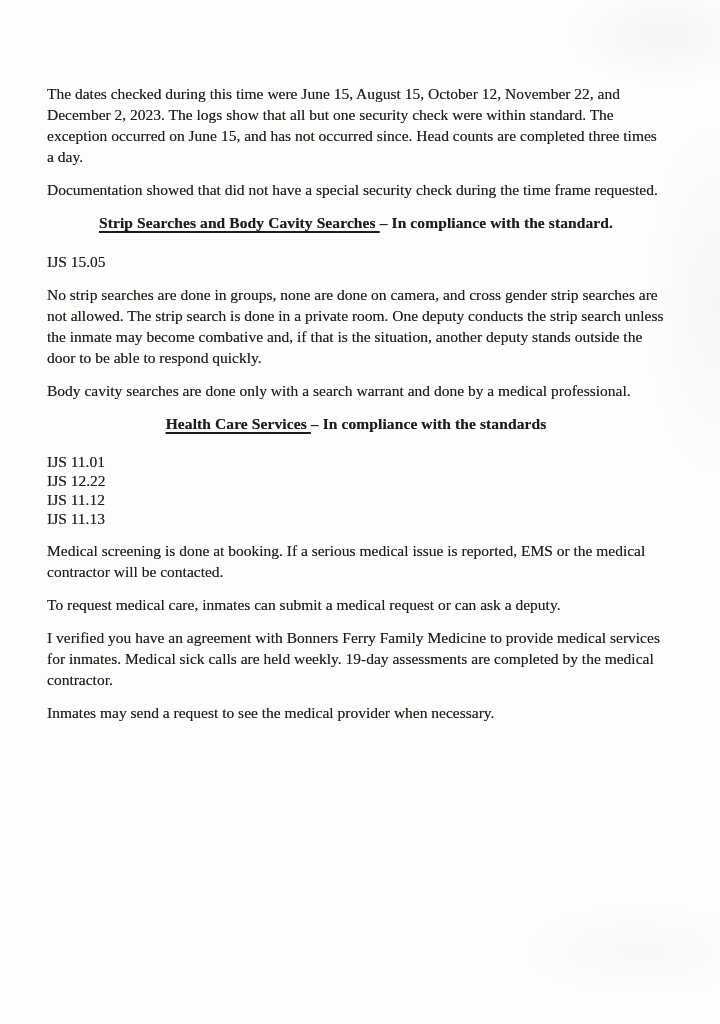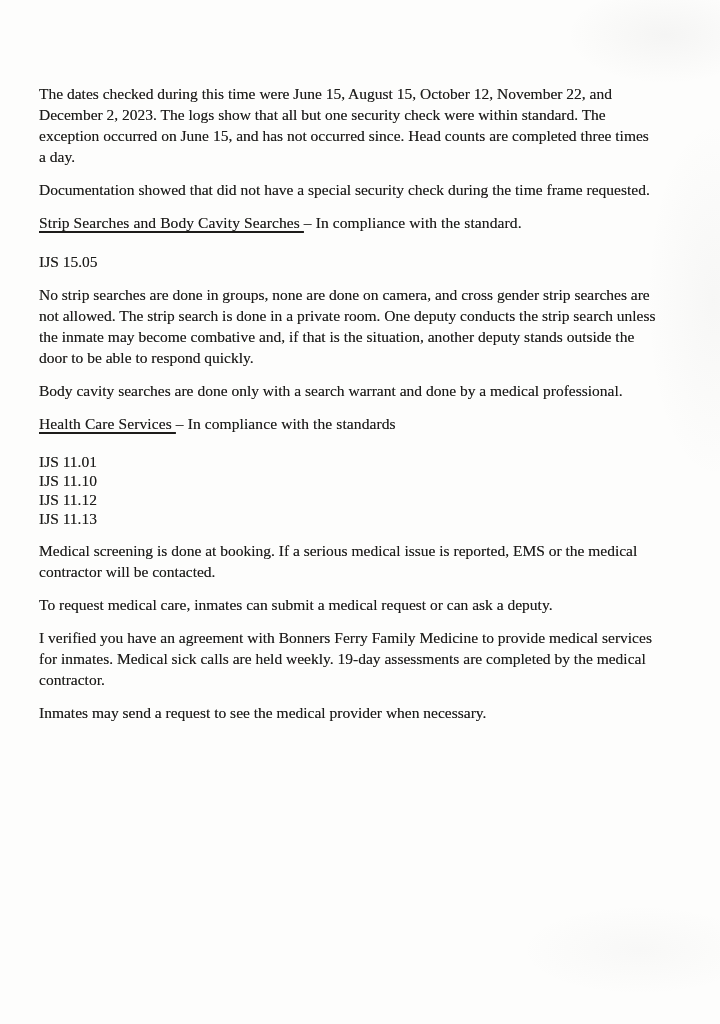--- a/index.html
+++ b/index.html
@@ -21,34 +21,35 @@
     position: absolute;
     inset: 0;
     pointer-events: none;
     background:
       radial-gradient(140px 70px at 665px 35px, rgba(90,90,90,0.05), transparent 70%),
       radial-gradient(90px 240px at 714px 300px, rgba(90,90,90,0.04), transparent 75%),
       radial-gradient(160px 60px at 640px 950px, rgba(90,90,90,0.03), transparent 75%);
   }
   .content {
     position: absolute;
-    left: 39px;
+    left: 47px;
     top: 83px;
     width: 618px;
     font-size: 15.5px;
     line-height: 21px;
     text-shadow: 0 0 0.4px rgba(20,20,20,0.55);
   }
   p.para {
     margin: 0 0 12px 0;
   }
   p.heading {
     margin: 0 0 18px 0;
-    font-weight: normal;
+    font-weight: bold;
     letter-spacing: 0.1px;
+    text-align: center;
   }
   p.heading .u {
     text-decoration: underline;
     text-decoration-thickness: 1.5px;
     text-underline-offset: 3px;
   }
   .ijs-list {
     margin: 4px 0 12px 0;
     line-height: 19px;
   }
@@ -74,21 +75,21 @@
 
 
     <p class="para">No strip searches are done in groups, none are done on camera, and cross gender strip searches are not allowed. The strip search is done in a private room. One deputy conducts the strip search unless the inmate may become combative and, if that is the situation, another deputy stands outside the door to be able to respond quickly.</p>
 
     <p class="para">Body cavity searches are done only with a search warrant and done by a medical professional.</p>
 
     <p class="heading"><span class="u">Health Care Services&nbsp;</span><span>– In compliance with the standards</span></p>
 
     <div class="ijs-list">
       <div>IJS 11.01</div>
-      <div>IJS 11.10</div>
+      <div>IJS 12.22</div>
       <div>IJS 11.12</div>
       <div>IJS 11.13</div>
     </div>
 
     <p class="para">Medical screening is done at booking. If a serious medical issue is reported, EMS or the medical contractor will be contacted.</p>
 
     <p class="para">To request medical care, inmates can submit a medical request or can ask a deputy.</p>
 
     <p class="para">I verified you have an agreement with Bonners Ferry Family Medicine to provide medical services for inmates. Medical sick calls are held weekly. 19-day assessments are completed by the medical contractor.</p>
 

